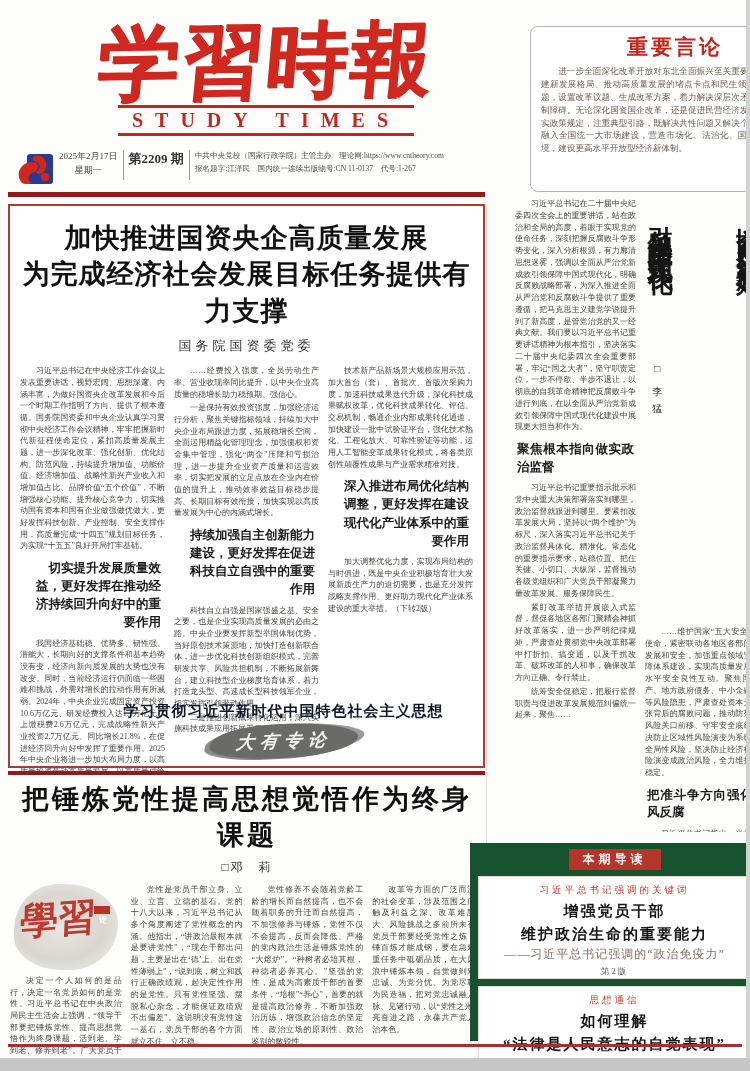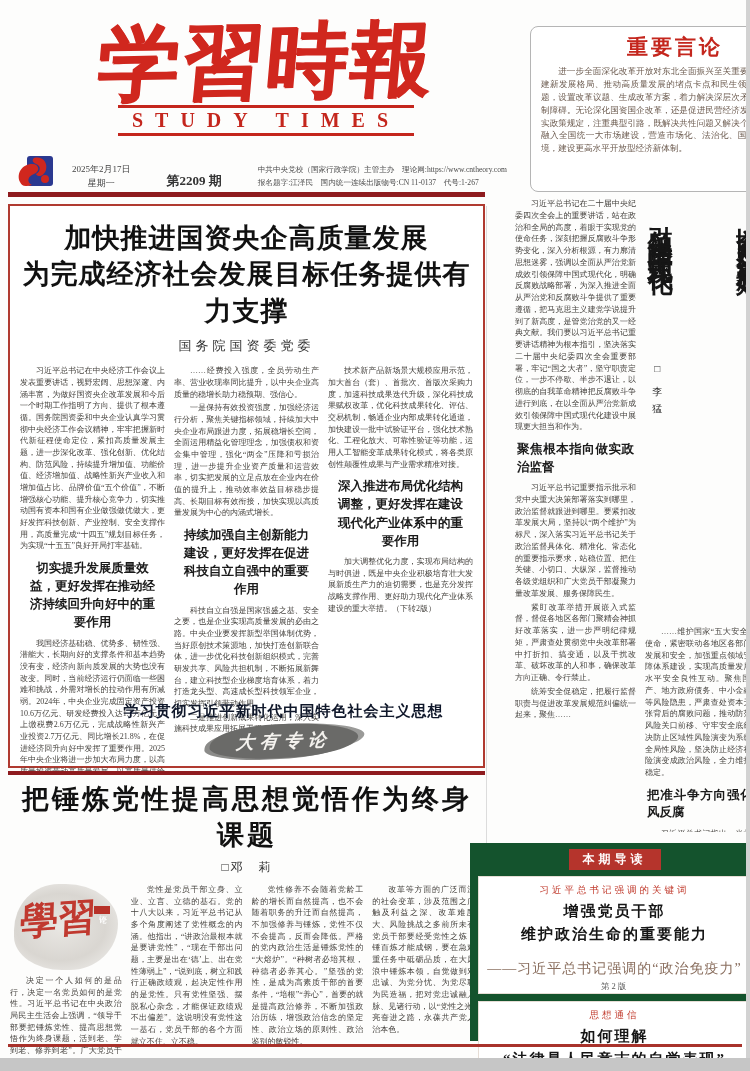--- a/index.html
+++ b/index.html
@@ -30,21 +30,21 @@
   .quote-box {
     position:absolute; left:490px; top:26px; width:290px; height:166px;
     border:1px solid #b5b5b5; border-radius:8px; background:#fff;
     padding:6px 10px 4px;
     margin-left:40px;
   }
   .quote-title { text-align:center; color:#c4261d; font-size:21px; font-weight:900; letter-spacing:3px; margin-bottom:4px; }
   .quote-body { font-size:8.6px; line-height:1.5; text-align:justify; color:#6b5a4e; text-indent:2em; }
 
   
-  .date-bar { position:absolute; left:14px; top:150px; width:470px; height:40px; display:flex; align-items:flex-end; gap:18px; }
+  .date-bar { position:absolute; left:14px; top:150px; width:470px; height:40px; display:flex; align-items:flex-start; gap:5px; }
   .emblem { width:40px; height:38px; flex:0 0 auto; position:relative; }
   .date-block { text-align:center; font-size:9px; line-height:1.5; color:#444; white-space:nowrap; }
   .bar-sep { width:1px; height:30px; background:#999; }
   .issue-no { font-size:13px; font-weight:bold; color:#333; white-space:nowrap; }
   .pub-block { font-size:7.6px; line-height:1.7; color:#4a4a4a; white-space:nowrap; }
   .rule-thick { position:absolute; background:#8e1b1e; }
   .rule1 { left:8px; top:192px; width:477px; height:5px; }
   .rule2 { left:8px; top:771px; width:477px; height:4px; }
   .rule3 { left:8px; top:1044px; width:734px; height:3px; background:#a8322b; }
   .v-divider { position:absolute; left:486px; top:206px; width:1px; height:834px; background:#dcdcdc; }
@@ -54,21 +54,21 @@
     position:absolute; left:8px; top:204px; width:477px; height:564px;
     border:2px solid #b03a30; background:#fff; padding:14px 10px 8px;
   }
   .main-headline { text-align:center; font-weight:900; color:#111; font-size:27px; line-height:1.35; letter-spacing:1px; }
   .main-byline { text-align:center; font-size:13px; color:#333; margin:8px 0 10px; letter-spacing:4px; }
   .main-cols { display:flex; gap:9px; height:408px; overflow:hidden; }
   .mcol { flex:1 1 0; overflow:hidden; font-size:8px; line-height:1.46; text-align:justify; color:#45423e; }
   .para { text-indent:2em; margin-bottom:2px; }
   .subhead {
     font-weight:900; color:#1a1a1a; font-size:12.5px; line-height:1.45;
-    margin:7px 4px 6px; text-align:center;
+    margin:7px 4px 6px; text-align:right;
   }
   .banner-wrap { position:absolute; left:88px; right:14px; bottom:8px; text-align:center; }
   .banner-text { color:#0f172a; font-weight:900; font-size:15px; letter-spacing:1px; }
   .stamp {
     display:inline-block; margin-top:3px; padding:5px 26px;
     background:#6a6a68; color:#f4f2ee; font-size:18px; font-weight:bold; font-style:italic;
     letter-spacing:6px; transform: rotate(-2deg) skewX(-8deg);
     border-radius: 48% 52% 55% 45% / 62% 48% 60% 40%;
     box-shadow: -6px 2px 0 -1px #8b8b89, 8px -2px 0 -2px #9a9a98;
   }
@@ -116,21 +116,21 @@
     position:absolute; left:470px; top:843px; width:289px; height:198px;
     background:#14532d; padding:6px 8px 8px; text-align:center;
   }
   .index-badge {
     display:inline-block; background:#b5342c; color:#fff; font-size:12px; font-weight:bold;
     letter-spacing:4px; padding:2px 14px; margin-bottom:6px;
   }
   .index-card { background:#fff; border:1px solid #e6ddd5; padding:7px 6px 0; margin-bottom:7px; }
   .idx-kicker { color:#c0392b; font-size:9.5px; letter-spacing:3px; margin-bottom:3px; }
   .idx-title { font-size:15px; font-weight:900; color:#161616; line-height:1.5; letter-spacing:2px; }
-  .idx-sub { font-size:14px; color:#8a6f5f; margin-top:15px; letter-spacing:1px; }
+  .idx-sub { font-size:12px; color:#8a6f5f; margin-top:1px; letter-spacing:1px; }
   .idx-page { font-size:8.5px; color:#555; margin-top:3px; letter-spacing:2px; }
 </style>
 </head>
 <body>
 
 <div class="page">
 
   <div class="masthead">
     <div class="masthead-title">学習時報</div>
     <div class="masthead-sub">STUDY TIMES</div>

